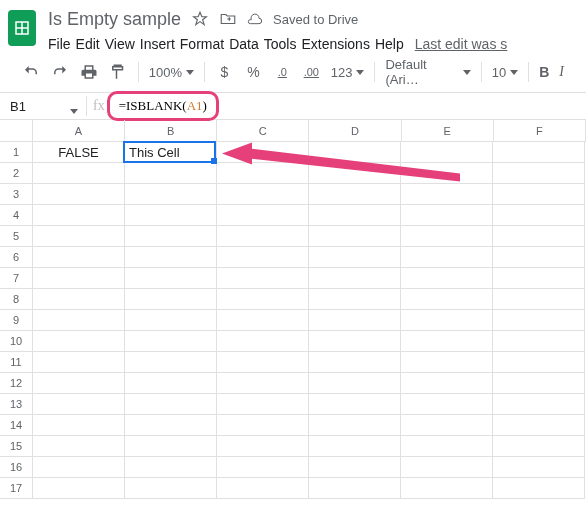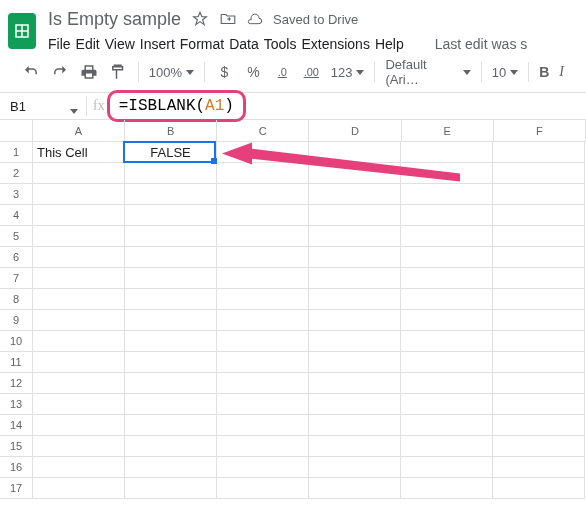--- a/index.html
+++ b/index.html
@@ -1,39 +1,39 @@
 <!DOCTYPE html>
 <html><head>
 <meta charset="utf-8">
 <style>
 html,body{margin:0;padding:0;font-family:Arial,sans-serif;font-size:13px;color:#202124;background:#fff;width:586px;height:506px;overflow:hidden}
-.header{display:flex;align-items:center;padding:8px 8px 0 8px}
+.header{display:flex;align-items:flex-start;padding:8px 8px 0 8px}
 .logo{width:28px;height:36px;background:#0f9d58;border-radius:4px;display:flex;align-items:center;justify-content:center;margin-right:12px;margin-top:2px}
 .logo svg{fill:#fff}
 .title-area{flex:1}
 .title-row{display:flex;align-items:center;gap:10px;height:22px}
 .title{font-size:18px;color:#5f6368}
 .icon-btn{width:18px;height:18px;display:flex;align-items:center;justify-content:center;color:#5f6368}
 .icon-btn svg{width:18px;height:18px;stroke:#5f6368;fill:none;stroke-width:1.5}
 .saved{display:flex;align-items:center;gap:10px;color:#5f6368;font-size:13px}
 .menus{display:flex;gap:5px;margin-top:6px;font-size:14px;color:#202124}
 .menus span{cursor:pointer}
-.last-edit{color:#5f6368;margin-left:26px}
+.last-edit{color:#5f6368;text-decoration:underline;margin-left:6px}
 .toolbar{display:flex;align-items:center;gap:10px;padding:6px 22px;border-bottom:1px solid #e0e0e0;height:28px}
 .tb-ic{width:20px;height:20px;display:flex;align-items:center;justify-content:center;color:#5f6368}
 .tb-ic svg{width:18px;height:18px;fill:#5f6368}
 .sep{width:1px;height:20px;background:#e0e0e0}
 .zoom,.font,.fsize{display:flex;align-items:center;gap:4px;font-size:13px;color:#5f6368}
 .caret{border-left:4px solid transparent;border-right:4px solid transparent;border-top:5px solid #5f6368}
 .fx-row{display:flex;align-items:center;border-bottom:1px solid #e0e0e0;height:26px}
 .namebox{width:76px;padding-left:10px;font-size:13px;color:#202124;display:flex;align-items:flex-end;justify-content:space-between}
 .namebox .caret{margin-right:8px}
 .fx-label{font-family:Georgia,serif;color:#bdbdbd;font-size:14px;margin:0 6px}
 .fx-wrap{position:relative;display:flex;align-items:center}
-.fx-input{font-family:Liberation Mono, monospace;font-size:16px;padding:3px 8px;color:#000}
+.fx-input{font-family:Liberation Serif, serif;font-size:13px;padding:3px 8px;color:#000}
 .fx-ring{position:absolute;left:-4px;top:-4px;right:-4px;bottom:-4px;border:3px solid #e6407a;border-radius:10px;pointer-events:none}
 .ref{color:#d07b2f}
 .grid{position:relative}
 .hdr-row{display:flex;height:22px}
 .corner{width:32px;border-right:1px solid #e0e0e0;border-bottom:1px solid #e0e0e0;background:#fff}
 .col-h{width:92px;text-align:center;font-size:11px;color:#5f6368;border-right:1px solid #e0e0e0;border-bottom:1px solid #e0e0e0;line-height:22px}
 .row{display:flex;height:21px}
 .row-h{width:32px;text-align:center;font-size:11px;color:#5f6368;border-right:1px solid #e0e0e0;border-bottom:1px solid #e0e0e0;line-height:21px}
 .cell{width:92px;border-right:1px solid #e0e0e0;border-bottom:1px solid #e0e0e0;font-size:13px;line-height:21px;padding-left:4px;box-sizing:border-box}
 .cell.center{text-align:center;padding-left:0}
@@ -159,22 +159,22 @@
       <div class="col-h">A</div>
       <div class="col-h">B</div>
       <div class="col-h">C</div>
       <div class="col-h">D</div>
       <div class="col-h">E</div>
       <div class="col-h">F</div>
     </div>
   <div id="rows">
       <div class="row">
         <div class="row-h">1</div>
+        <div class="cell center">FALSE</div>
         <div class="cell">This Cell</div>
-        <div class="cell center">FALSE</div>
         <div class="cell"></div>
         <div class="cell"></div>
         <div class="cell"></div>
         <div class="cell"></div>
       </div>
       <div class="row">
         <div class="row-h">2</div>
         <div class="cell"></div>
         <div class="cell"></div>
         <div class="cell"></div>

